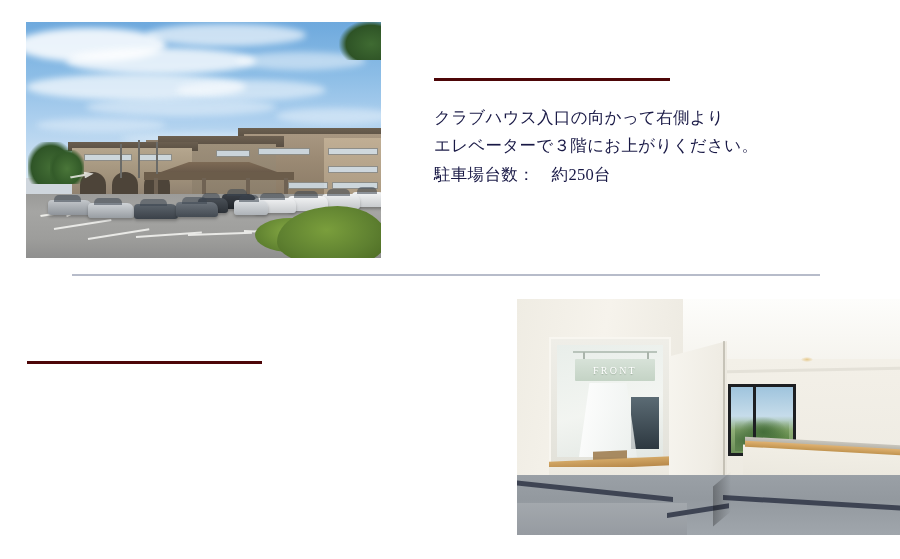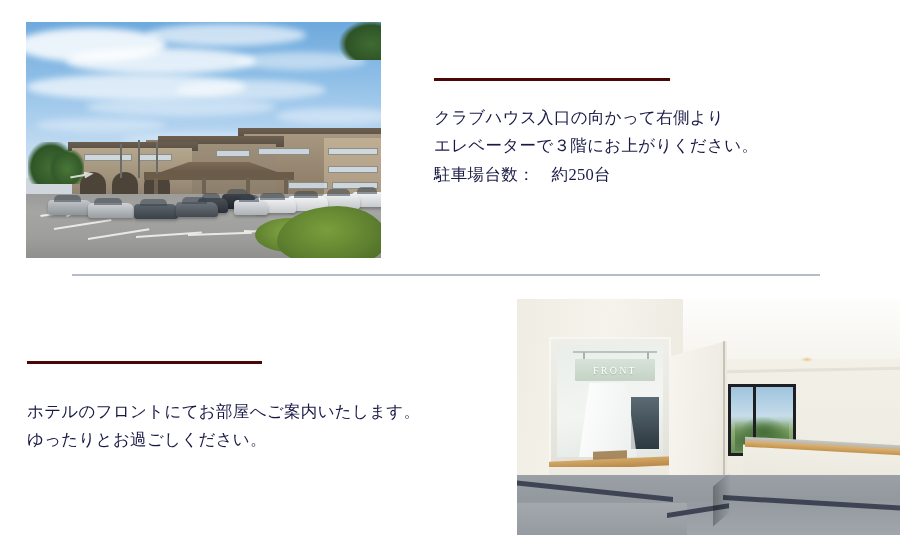--- a/index.html
+++ b/index.html
@@ -455,22 +455,20 @@
   </div>
 
   <div class="title-rule" id="rule-entrance"></div>
   <p class="body-text" id="body-entrance">クラブハウス入口の向かって右側より
 エレベーターで３階にお上がりください。
 駐車場台数：　約250台</p>
 
   <div class="divider"></div>
 
   <div class="title-rule" id="rule-front"></div>
-  <p class="body-text" id="body-front">ホテルのフロントにてお部屋へご案内いたします。
-ゆったりとお過ごしください。</p>
 
   <div class="photo" id="photo-front">
     <div class="ceiling"></div>
     <div class="wall-back"></div>
     <div class="wall-left"></div>
     <div class="ceiling-edge"></div>
     <div class="downlight"></div>
 
     <div class="desk-recess"></div>
     <div class="desk-glass"></div>

